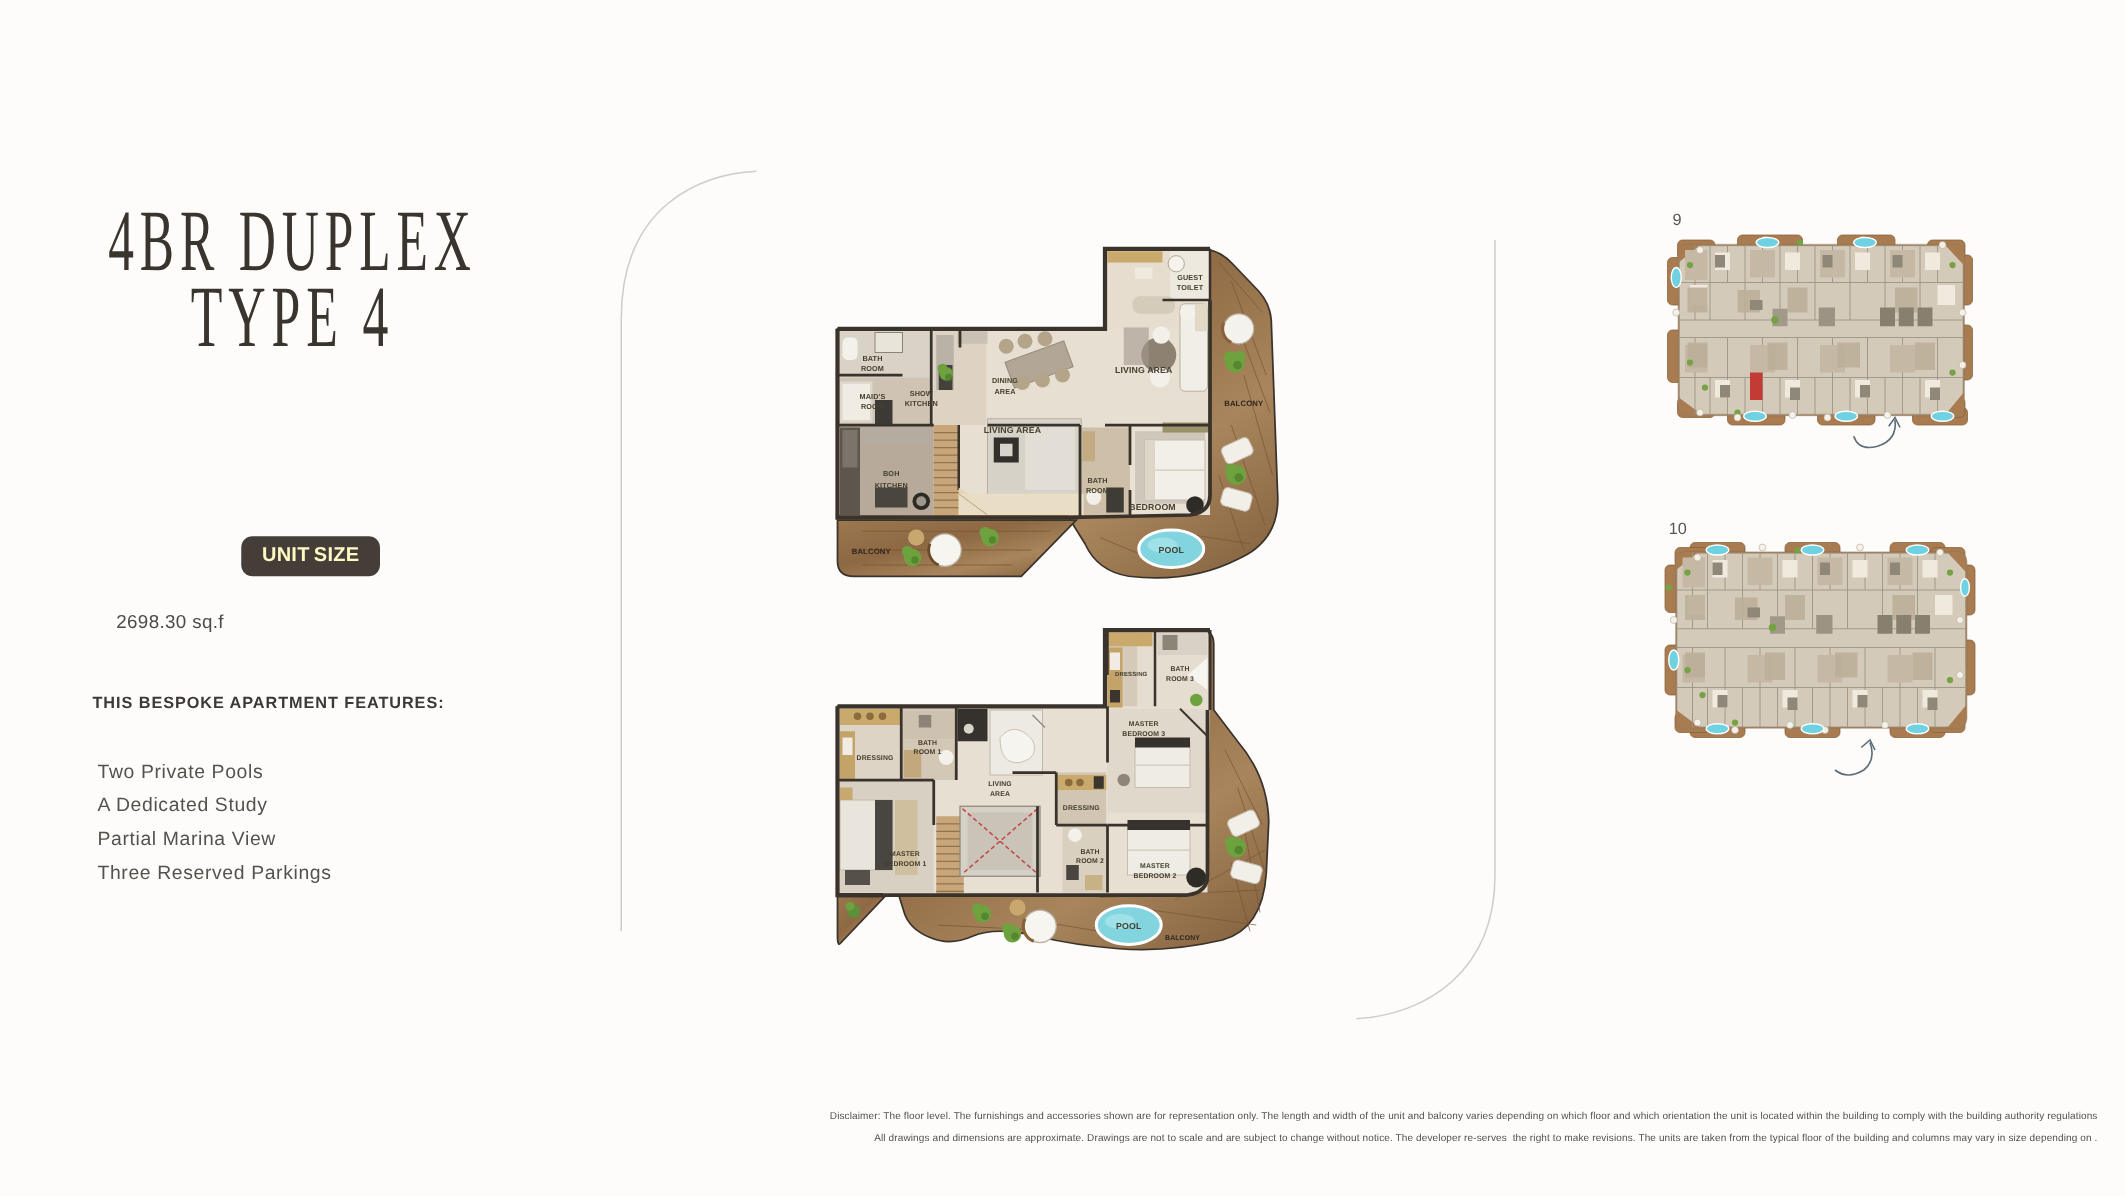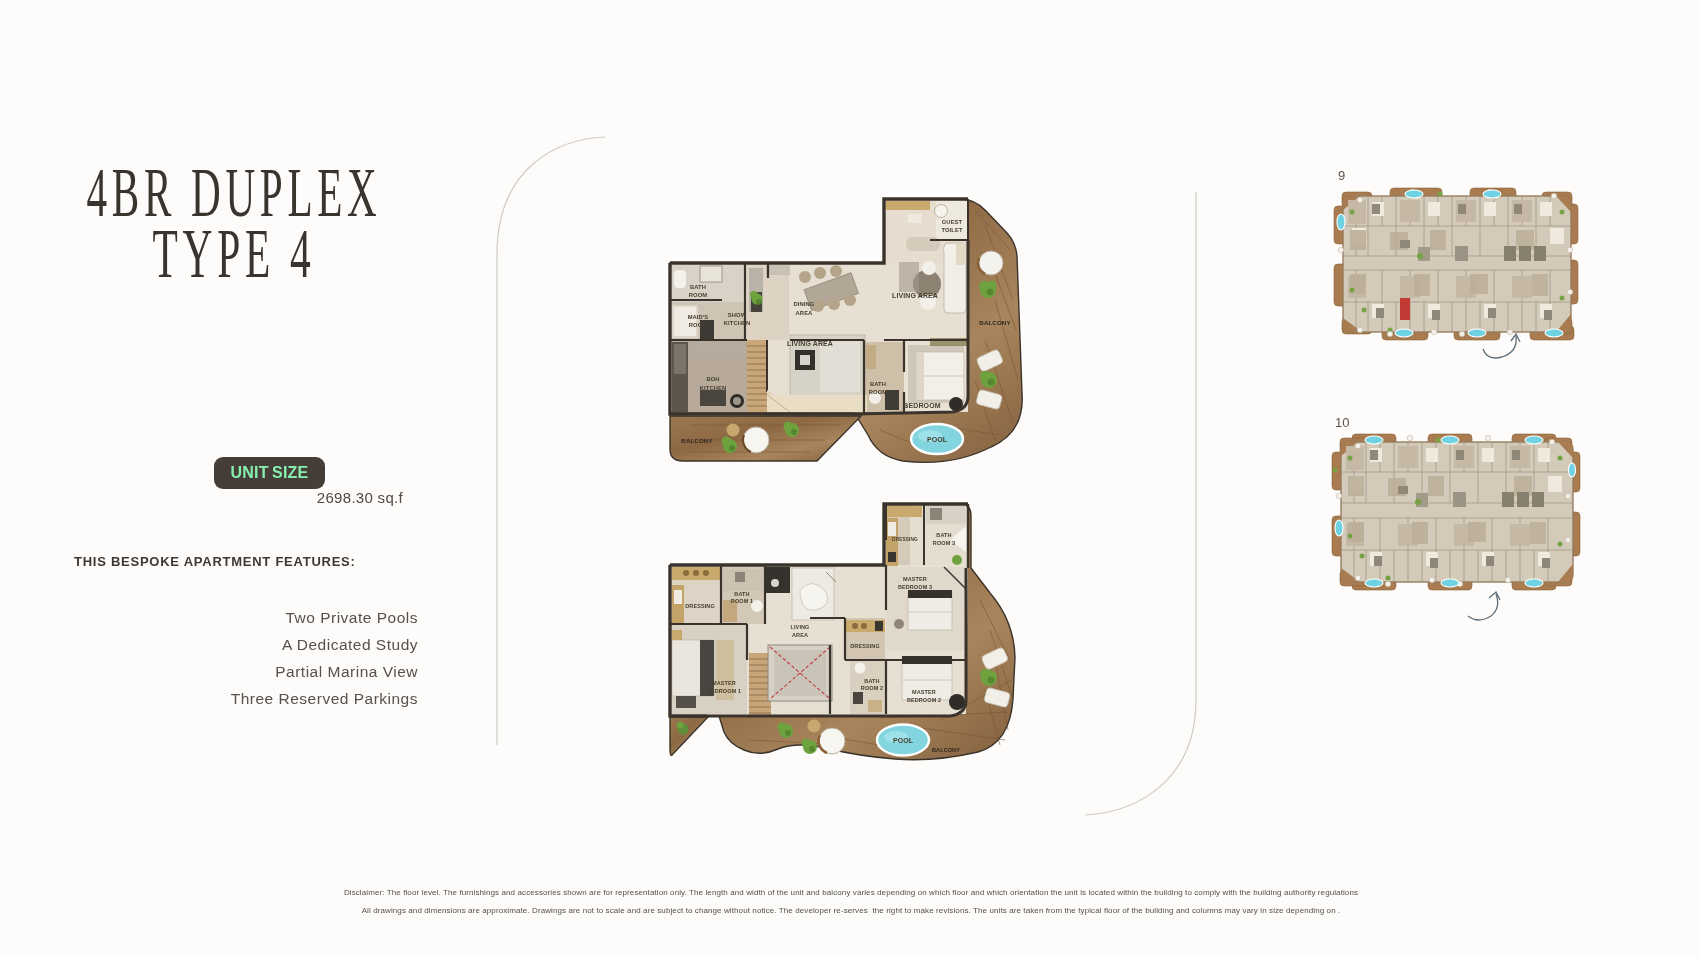--- a/index.html
+++ b/index.html
@@ -10,26 +10,26 @@
 </head>
 <body>
 
 <svg class="abs" style="left:63px;top:150px;" width="360" height="150" viewBox="0 0 360 150">
   <g fill="#3a342e" font-family="Liberation Serif,serif">
     <text x="171" y="66" font-size="70" letter-spacing="8" textLength="295" lengthAdjust="spacingAndGlyphs" text-anchor="middle">4BR DUPLEX</text>
     <text x="171" y="127" font-size="70" letter-spacing="8" textLength="163" lengthAdjust="spacingAndGlyphs" text-anchor="middle">TYPE 4</text>
   </g>
 </svg>
 
-<div class="abs" style="left:193px;top:457px;width:111px;height:32px;background:#453e38;border-radius:9px;
-     color:#86efac;font-size:16px;font-weight:bold;letter-spacing:0.2px;text-align:center;line-height:32px;margin-left:21px;">UNIT SIZE</div>
-<div class="abs" style="left:93px;top:489px;width:310px;text-align:right;font-size:15px;color:#4e4a46;letter-spacing:0.3px;">2698.30 sq.f</div>
+<div class="abs" style="left:193px;top:429px;width:111px;height:32px;background:#453e38;border-radius:9px;
+     color:#fef9c3;font-size:16px;font-weight:bold;letter-spacing:0.2px;text-align:center;line-height:32px;">UNIT SIZE</div>
+<div class="abs" style="left:93px;top:489px;width:310px;text-align:left;font-size:15px;color:#4e4a46;letter-spacing:0.3px;">2698.30 sq.f</div>
 
 <div class="abs" style="left:74px;top:554px;width:400px;white-space:nowrap;font-size:13px;font-weight:bold;color:#3d3936;letter-spacing:0.75px;">THIS BESPOKE APARTMENT FEATURES:</div>
-<div class="abs" style="left:78px;top:604px;width:340px;text-align:right;font-size:15.5px;color:#55514d;letter-spacing:0.5px;line-height:27px;">
+<div class="abs" style="left:78px;top:604px;width:340px;text-align:left;font-size:15.5px;color:#55514d;letter-spacing:0.5px;line-height:27px;">
 Two Private Pools<br>A Dedicated Study<br>Partial Marina View<br>Three Reserved Parkings
 </div>
 
 <svg class="abs" style="left:0;top:0;" width="1700" height="957" viewBox="0 0 1700 957">
   <path d="M 605,137 C 560,139 497,165 497,255 L 497,745" fill="none" stroke="#cfccc8" stroke-width="1.2"></path>
   <path d="M 1196,192 L 1196,700 C 1196,778 1140,812 1085,815" fill="none" stroke="#cfccc8" stroke-width="1.2"></path>
 </svg>
 
 <svg id="plan1" class="abs" style="left:655px;top:190px;" width="380" height="285" viewBox="655 190 380 285">
   <defs>
@@ -605,16 +605,16 @@
       <ellipse cx="1450" cy="583" rx="9" ry="4"></ellipse>
       <ellipse cx="1534" cy="583" rx="9" ry="4"></ellipse>
       <ellipse cx="1339" cy="528" rx="4" ry="8"></ellipse>
       <ellipse cx="1572" cy="470" rx="3.5" ry="7"></ellipse>
     </g>
   </g>
   <path d="M 1468,616 Q 1478,624 1491,616 Q 1501,608 1496,594" fill="none" stroke="#5d6e7a" stroke-width="1.3"></path>
   <path d="M 1489,598 L 1496,592 L 1500,600" fill="none" stroke="#5d6e7a" stroke-width="1.3"></path>
 </svg>
 
-<div class="abs" style="left:12px;top:884px;width:1678px;text-align:center;font-size:8px;color:#54504b;letter-spacing:0.1px;line-height:18px;">
+<div class="abs" style="left:0px;top:884px;width:1678px;text-align:right;font-size:8px;color:#54504b;letter-spacing:0.1px;line-height:18px;">
 Disclaimer: The floor level. The furnishings and accessories shown are for representation only. The length and width of the unit and balcony varies depending on which floor and which orientation the unit is located within the building to comply with the building authority regulations<br>
 All drawings and dimensions are approximate. Drawings are not to scale and are subject to change without notice. The developer re-serves&nbsp; the right to make revisions. The units are taken from the typical floor of the building and columns may vary in size depending on&nbsp;.
 </div>
 
 </body></html>

